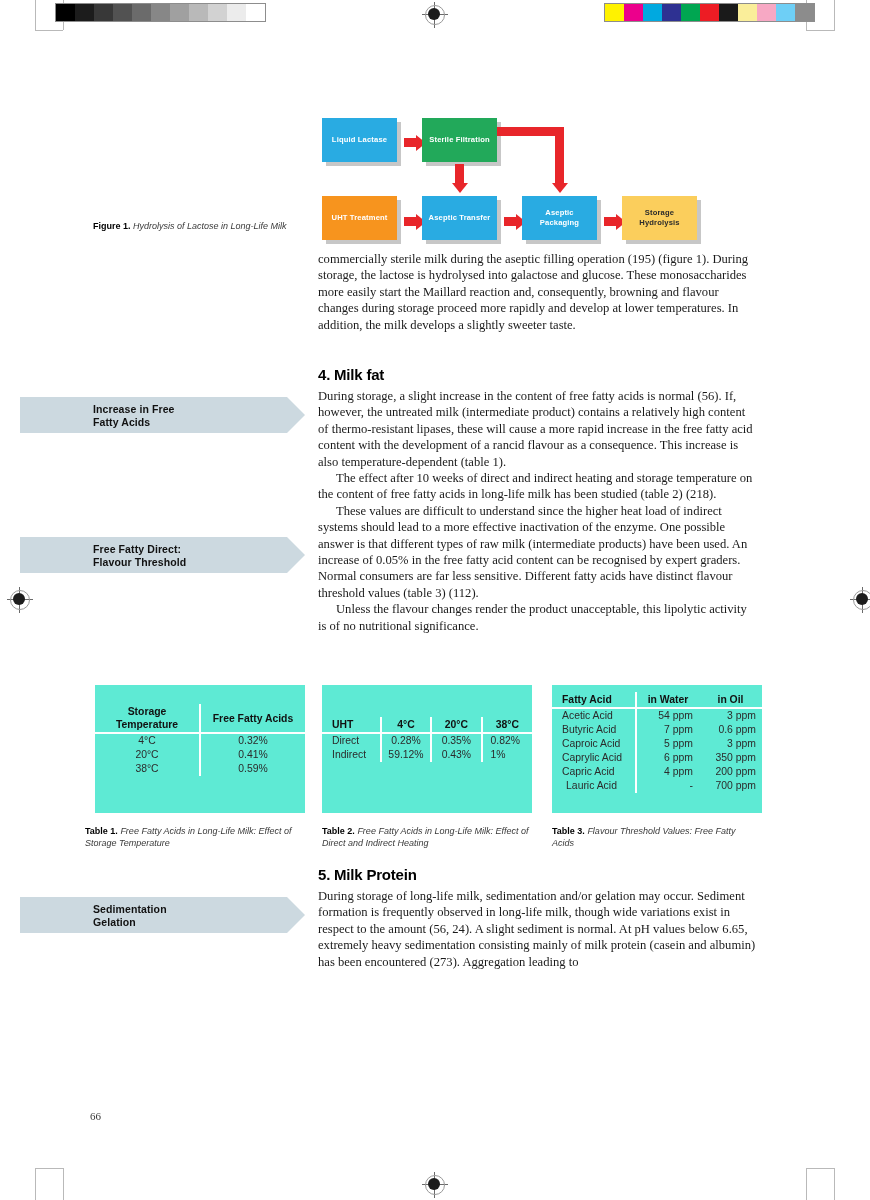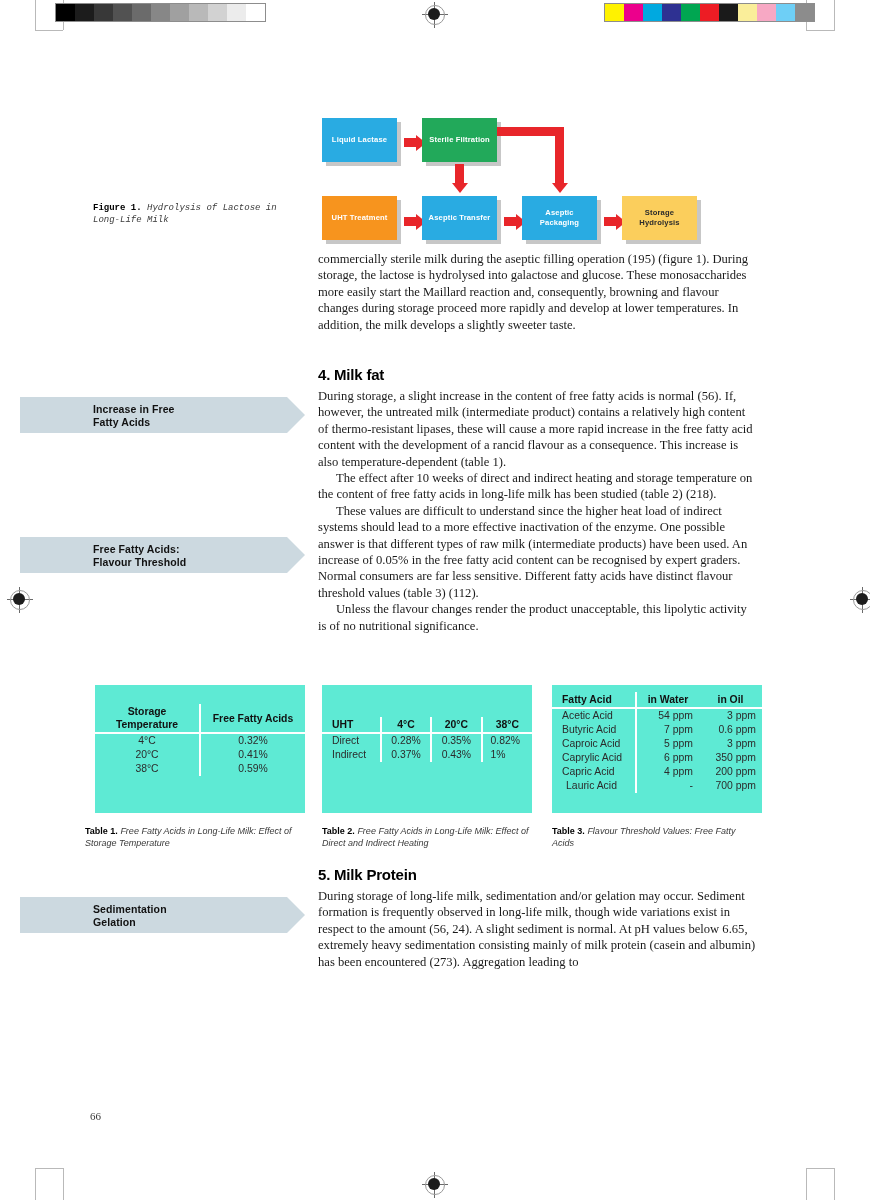--- a/index.html
+++ b/index.html
@@ -291,31 +291,31 @@
       <span>Aseptic Transfer</span>
     </div>
     <div class="node" style="left:204px; top:92px; width:75px; height:44px; background:#29abe2;">
       <span>Aseptic Packaging</span>
     </div>
     <div class="node" style="left:304px; top:92px; width:75px; height:44px; background:#fbce5c; color:#2b2b2b;">
       <span>Storage Hydrolysis</span>
     </div>
   </div>
 
-  <div class="fig-caption" style="top:203px;font-family:Liberation Mono, monospace;">
+  <div class="fig-caption" style="top:221px;">
     <b>Figure 1.</b>
     <i>Hydrolysis of Lactose in Long-Life Milk</i>
   </div>
 
   <div class="note-flag" style="top:397px;">
     <div class="line">Increase in Free</div>
     <div class="line">Fatty Acids</div>
   </div>
   <div class="note-flag" style="top:537px;">
-    <div class="line">Free Fatty Acids:</div>
+    <div class="line">Free Fatty Direct:</div>
     <div class="line">Flavour Threshold</div>
   </div>
   <div class="note-flag" style="top:897px;">
     <div class="line">Sedimentation</div>
     <div class="line">Gelation</div>
   </div>
 
   <div class="body-col" style="top:251px;">
     <p class="para">commercially sterile milk during the aseptic filling operation (195) (figure 1). During storage, the lactose is hydrolysed into galactose and glucose. These monosaccharides more easily start the Maillard reaction and, consequently, browning and flavour changes during storage proceed more rapidly and develop at lower temperatures. In addition, the milk develops a slightly sweeter taste.</p>
   </div>
@@ -377,21 +377,21 @@
       </thead>
       <tbody>
         <tr>
           <td style="text-align:left; padding-left:10px;">Direct</td>
           <td class="vdiv">0.28%</td>
           <td class="vdiv">0.35%</td>
           <td class="vdiv" style="text-align:left; padding-left:8px;">0.82%</td>
         </tr>
         <tr>
           <td style="text-align:left; padding-left:10px;">Indirect</td>
-          <td class="vdiv">0.37%</td>
+          <td class="vdiv">59.12%</td>
           <td class="vdiv">0.43%</td>
           <td class="vdiv" style="text-align:left; padding-left:8px;">1%</td>
         </tr>
       </tbody>
     </table>
   </div>
 
   <div class="tbl" style="left:552px; top:685px; width:210px; height:128px; padding-top:7px;">
     <table>
       <thead>

